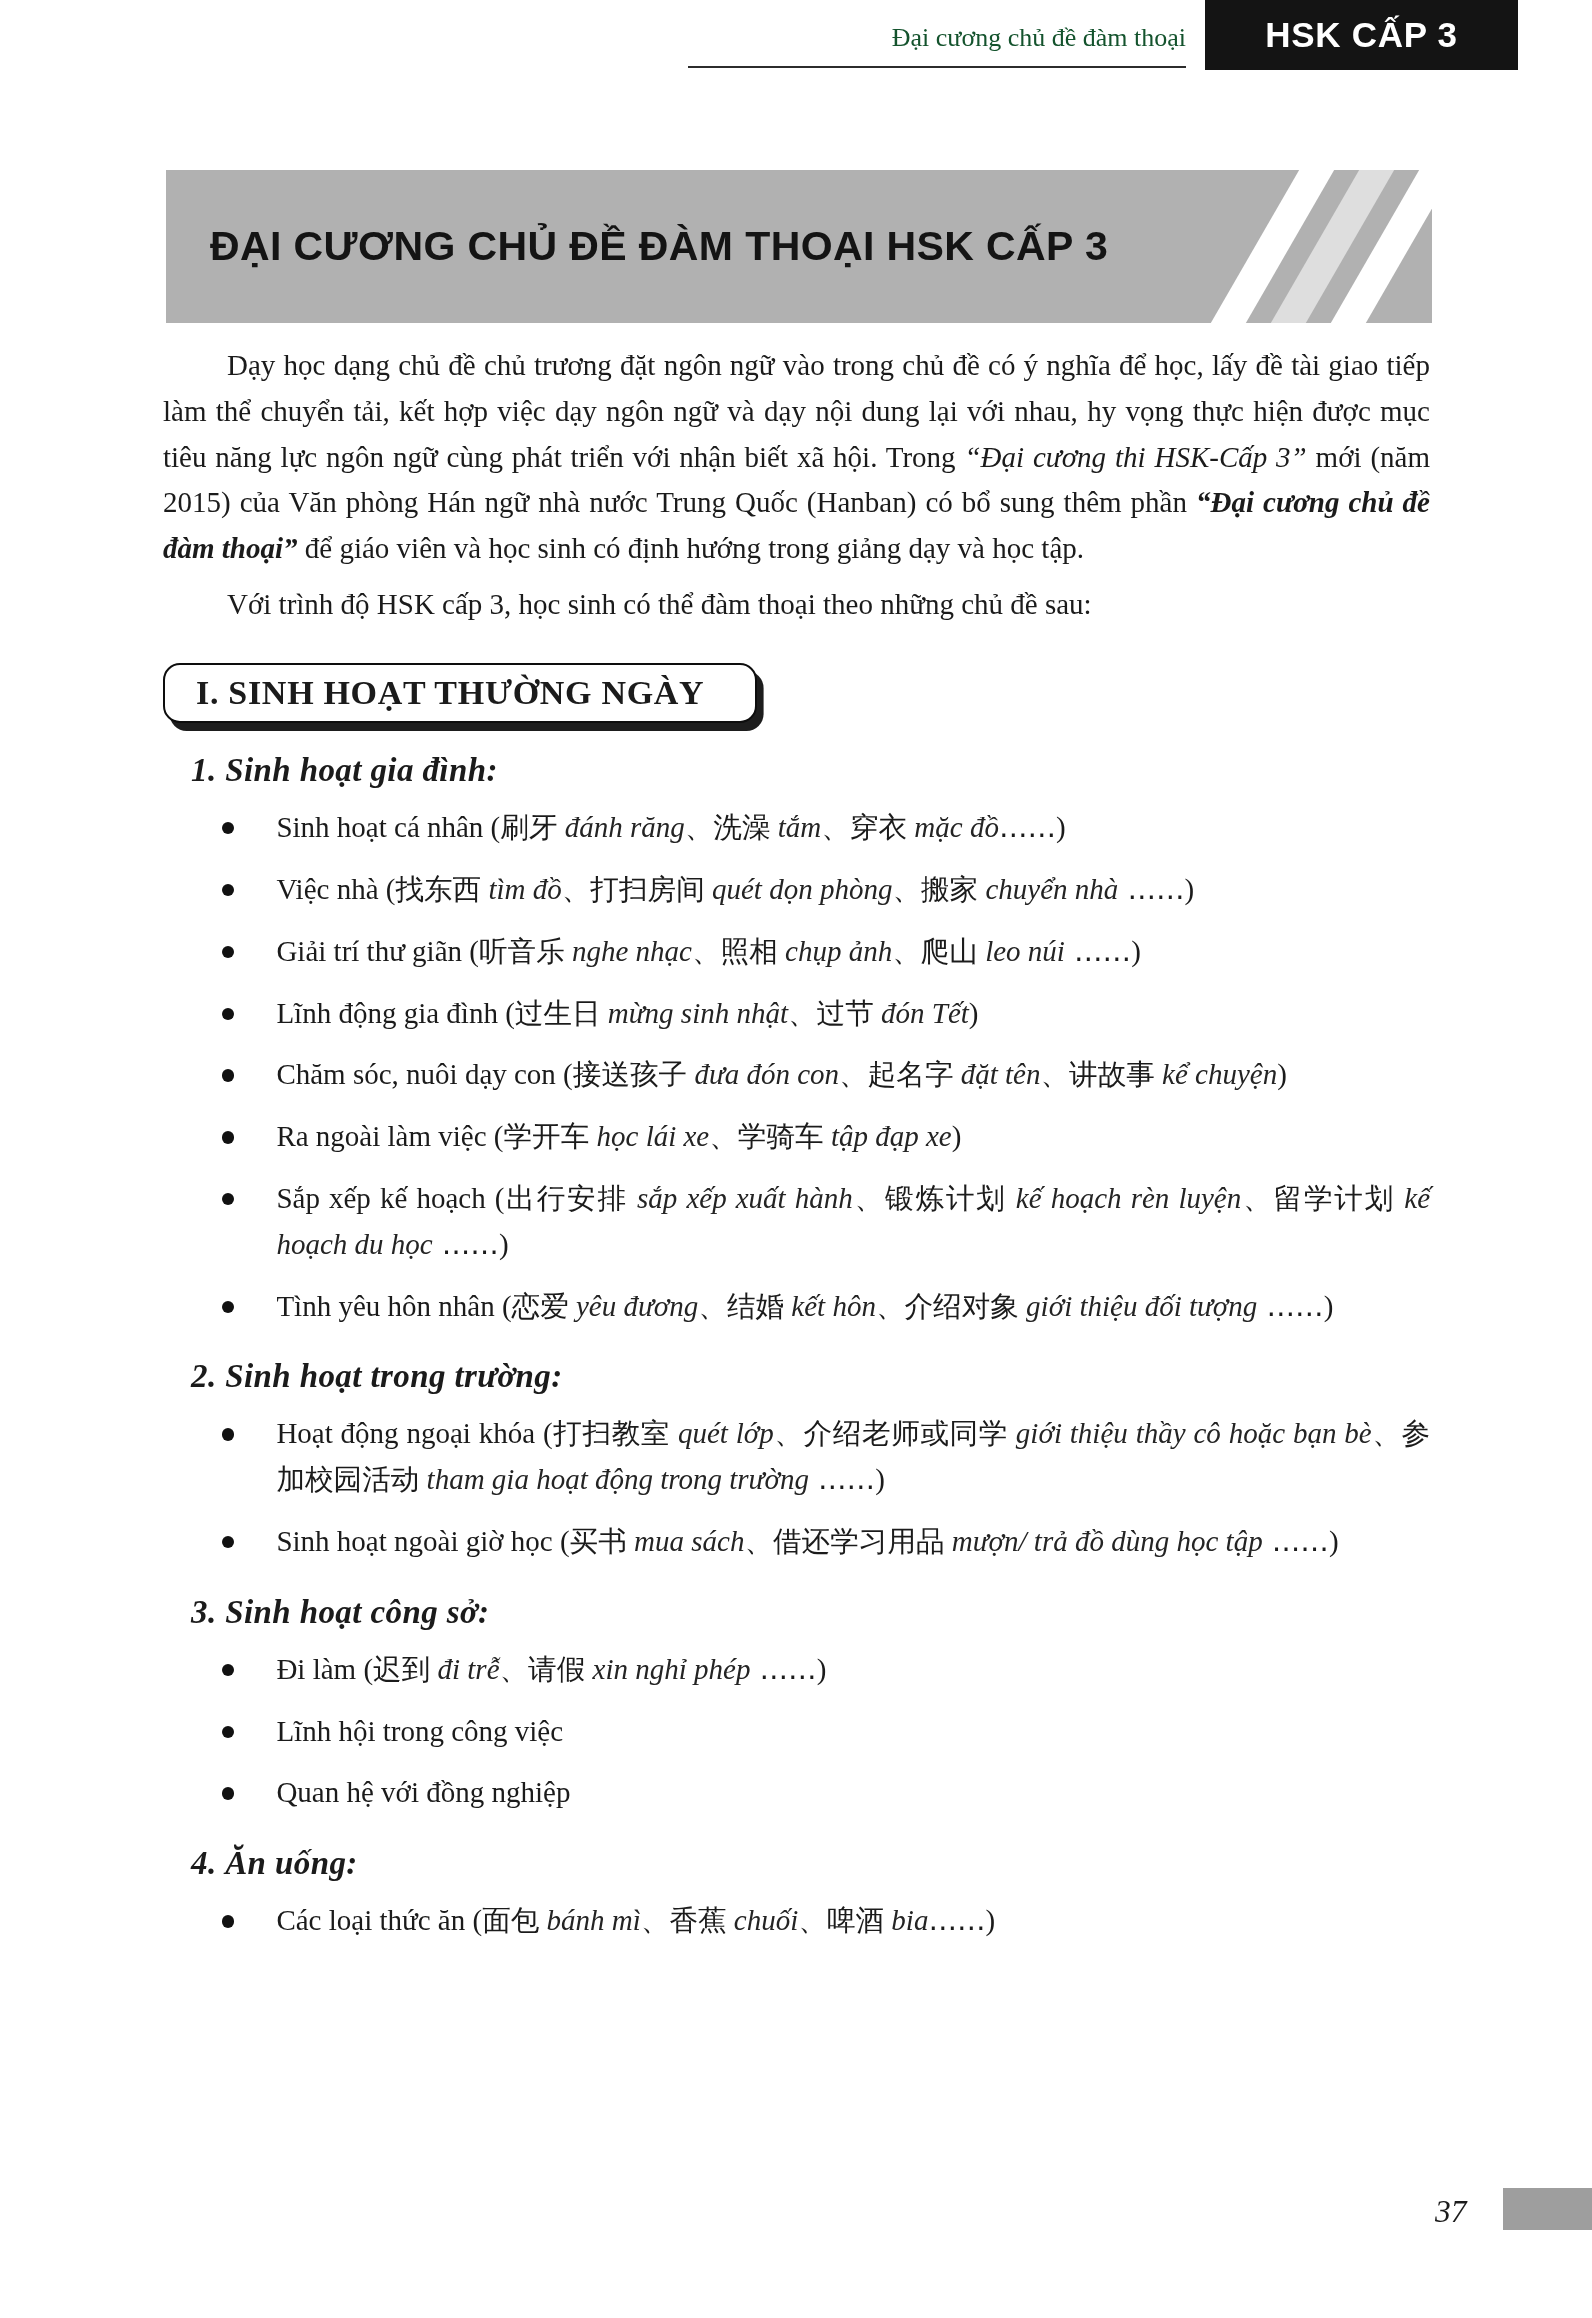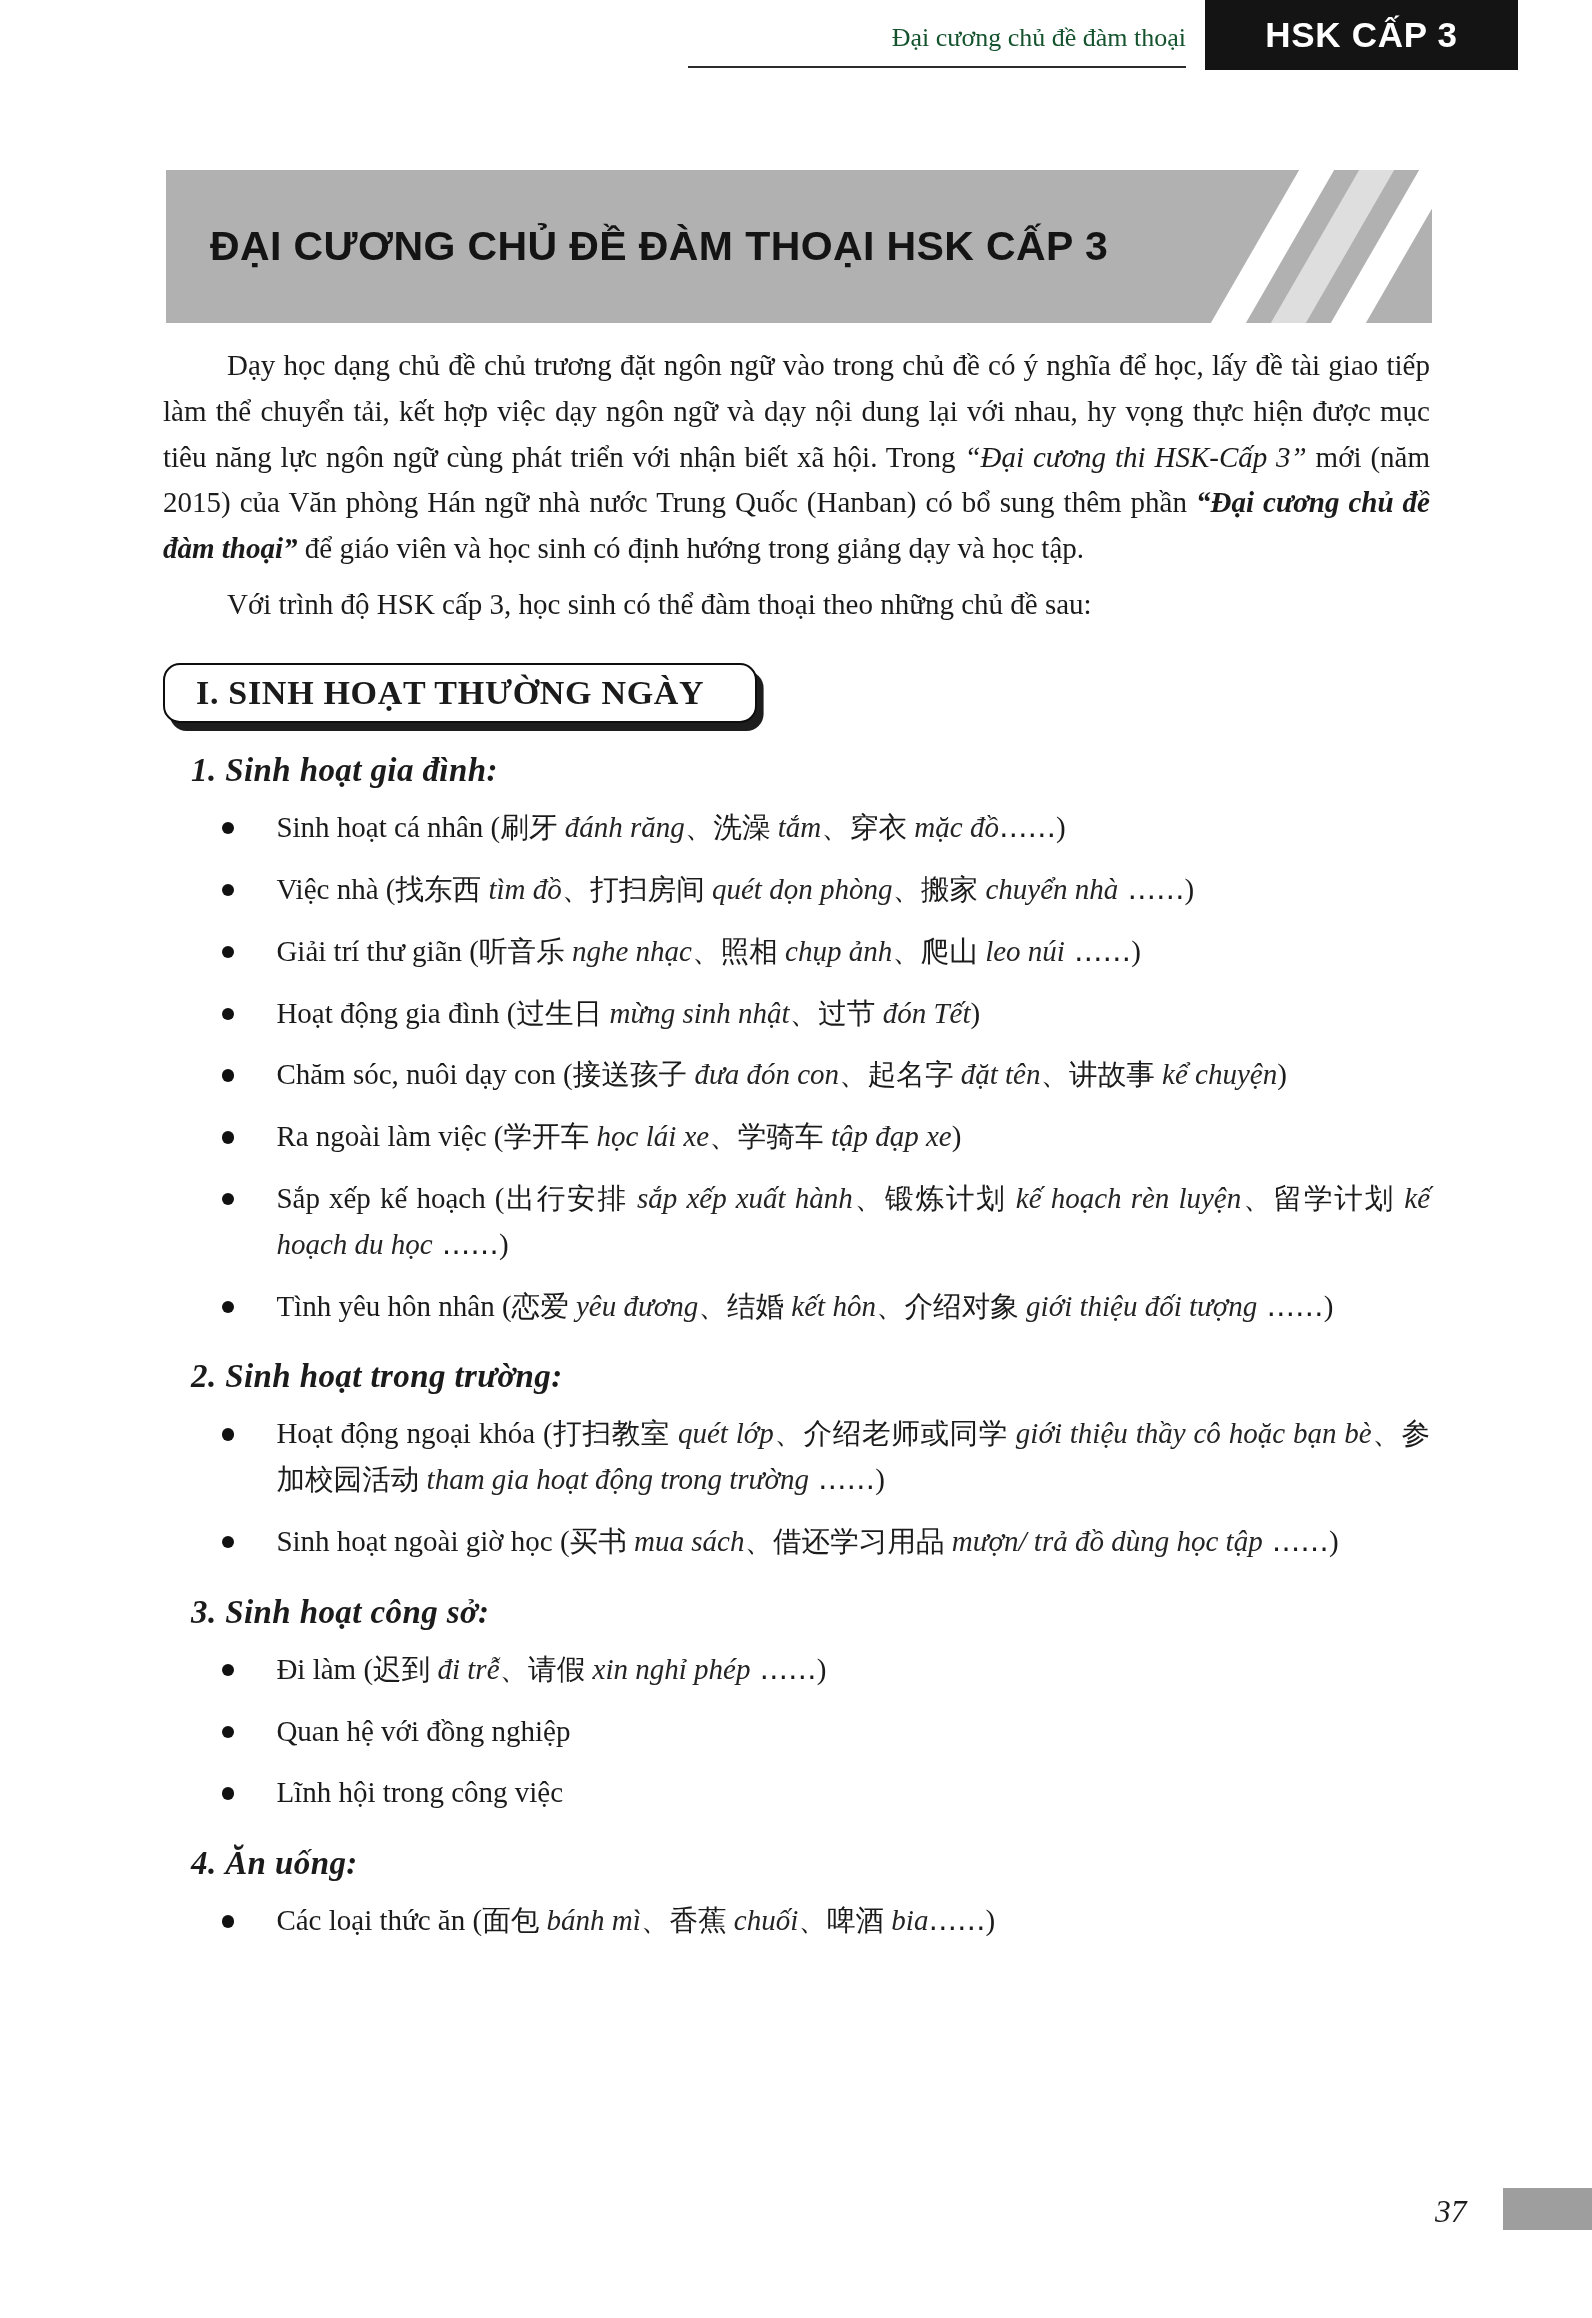--- a/index.html
+++ b/index.html
@@ -137,21 +137,21 @@
           <div class="bullet-item">
             <span class="bullet"></span>
             <span class="bullet-text"><span class="seg-n">Việc nhà (</span><span class="seg-z">找东西</span><span class="seg-i"> tìm đồ</span><span class="seg-z">、打扫房间</span><span class="seg-i"> quét dọn phòng</span><span class="seg-z">、搬家</span><span class="seg-i"> chuyển nhà</span><span class="seg-z"> ……</span><span class="seg-n">)</span></span>
           </div>
           <div class="bullet-item">
             <span class="bullet"></span>
             <span class="bullet-text"><span class="seg-n">Giải trí thư giãn (</span><span class="seg-z">听音乐</span><span class="seg-i"> nghe nhạc</span><span class="seg-z">、照相</span><span class="seg-i"> chụp ảnh</span><span class="seg-z">、爬山</span><span class="seg-i"> leo núi</span><span class="seg-z"> ……</span><span class="seg-n">)</span></span>
           </div>
           <div class="bullet-item">
             <span class="bullet"></span>
-            <span class="bullet-text"><span class="seg-n">Hoạt động gia đình (</span><span class="seg-z">过生日</span><span class="seg-i"> mừng sinh nhật</span><span class="seg-z">、过节</span><span class="seg-i"> đón Tết</span><span class="seg-n">)</span></span>
+            <span class="bullet-text"><span class="seg-n">Lĩnh động gia đình (</span><span class="seg-z">过生日</span><span class="seg-i"> mừng sinh nhật</span><span class="seg-z">、过节</span><span class="seg-i"> đón Tết</span><span class="seg-n">)</span></span>
           </div>
           <div class="bullet-item">
             <span class="bullet"></span>
             <span class="bullet-text"><span class="seg-n">Chăm sóc, nuôi dạy con (</span><span class="seg-z">接送孩子</span><span class="seg-i"> đưa đón con</span><span class="seg-z">、起名字</span><span class="seg-i"> đặt tên</span><span class="seg-z">、讲故事</span><span class="seg-i"> kể chuyện</span><span class="seg-n">)</span></span>
           </div>
           <div class="bullet-item">
             <span class="bullet"></span>
             <span class="bullet-text"><span class="seg-n">Ra ngoài làm việc (</span><span class="seg-z">学开车</span><span class="seg-i"> học lái xe</span><span class="seg-z">、学骑车</span><span class="seg-i"> tập đạp xe</span><span class="seg-n">)</span></span>
           </div>
           <div class="bullet-item">
@@ -175,25 +175,25 @@
           </div>
         </div>
         <div class="section-heading">3. Sinh hoạt công sở:</div>
         <div class="bullet-list">
           <div class="bullet-item">
             <span class="bullet"></span>
             <span class="bullet-text"><span class="seg-n">Đi làm (</span><span class="seg-z">迟到</span><span class="seg-i"> đi trễ</span><span class="seg-z">、请假</span><span class="seg-i"> xin nghỉ phép</span><span class="seg-z"> ……</span><span class="seg-n">)</span></span>
           </div>
           <div class="bullet-item">
             <span class="bullet"></span>
+            <span class="bullet-text"><span class="seg-n">Lĩnh hội trong công việc</span></span>
+          </div>
+          <div class="bullet-item">
+            <span class="bullet"></span>
             <span class="bullet-text"><span class="seg-n">Quan hệ với đồng nghiệp</span></span>
-          </div>
-          <div class="bullet-item">
-            <span class="bullet"></span>
-            <span class="bullet-text"><span class="seg-n">Lĩnh hội trong công việc</span></span>
           </div>
         </div>
         <div class="section-heading">4. Ăn uống:</div>
         <div class="bullet-list">
           <div class="bullet-item">
             <span class="bullet"></span>
             <span class="bullet-text"><span class="seg-n">Các loại thức ăn (</span><span class="seg-z">面包</span><span class="seg-i"> bánh mì</span><span class="seg-z">、香蕉</span><span class="seg-i"> chuối</span><span class="seg-z">、啤酒</span><span class="seg-i"> bia</span><span class="seg-z">……</span><span class="seg-n">)</span></span>
           </div>
         </div>
       </div>

